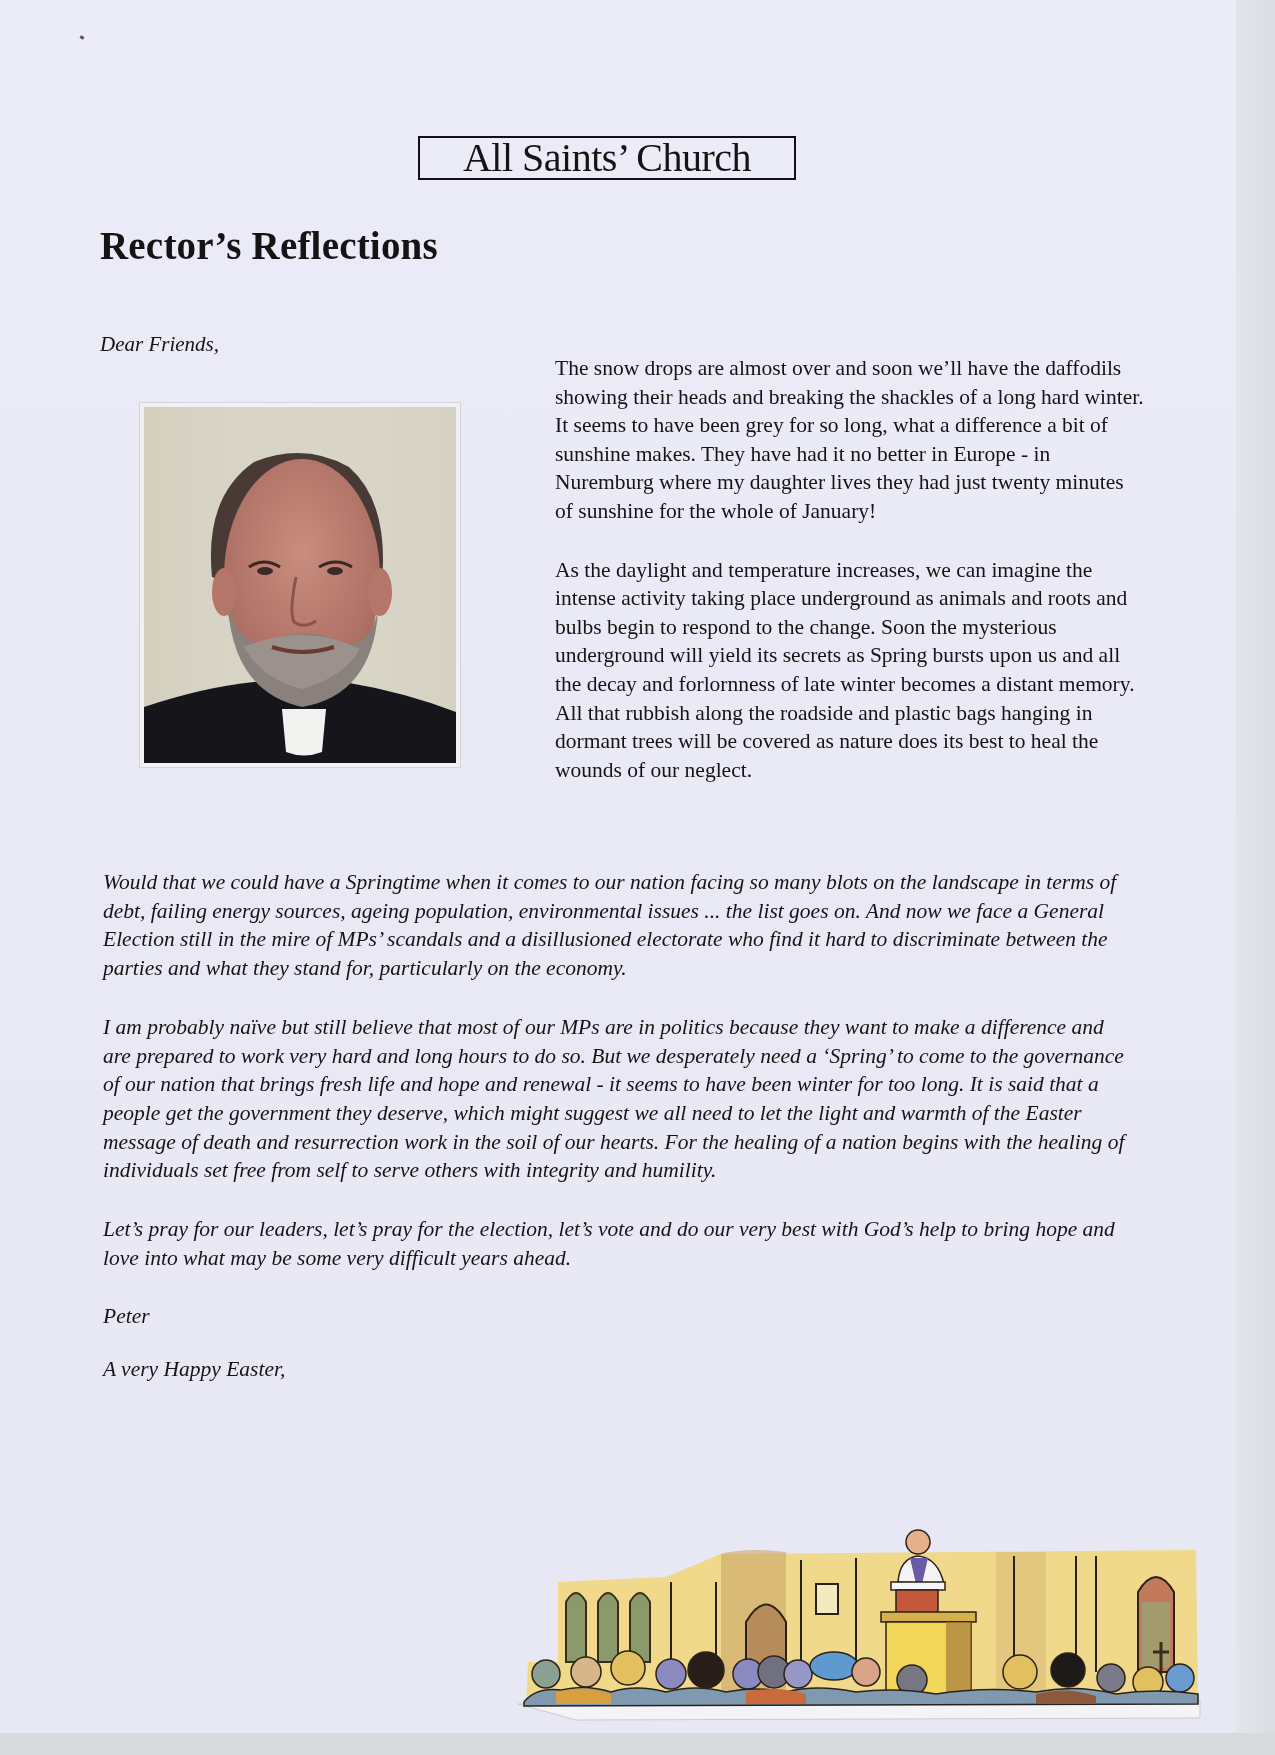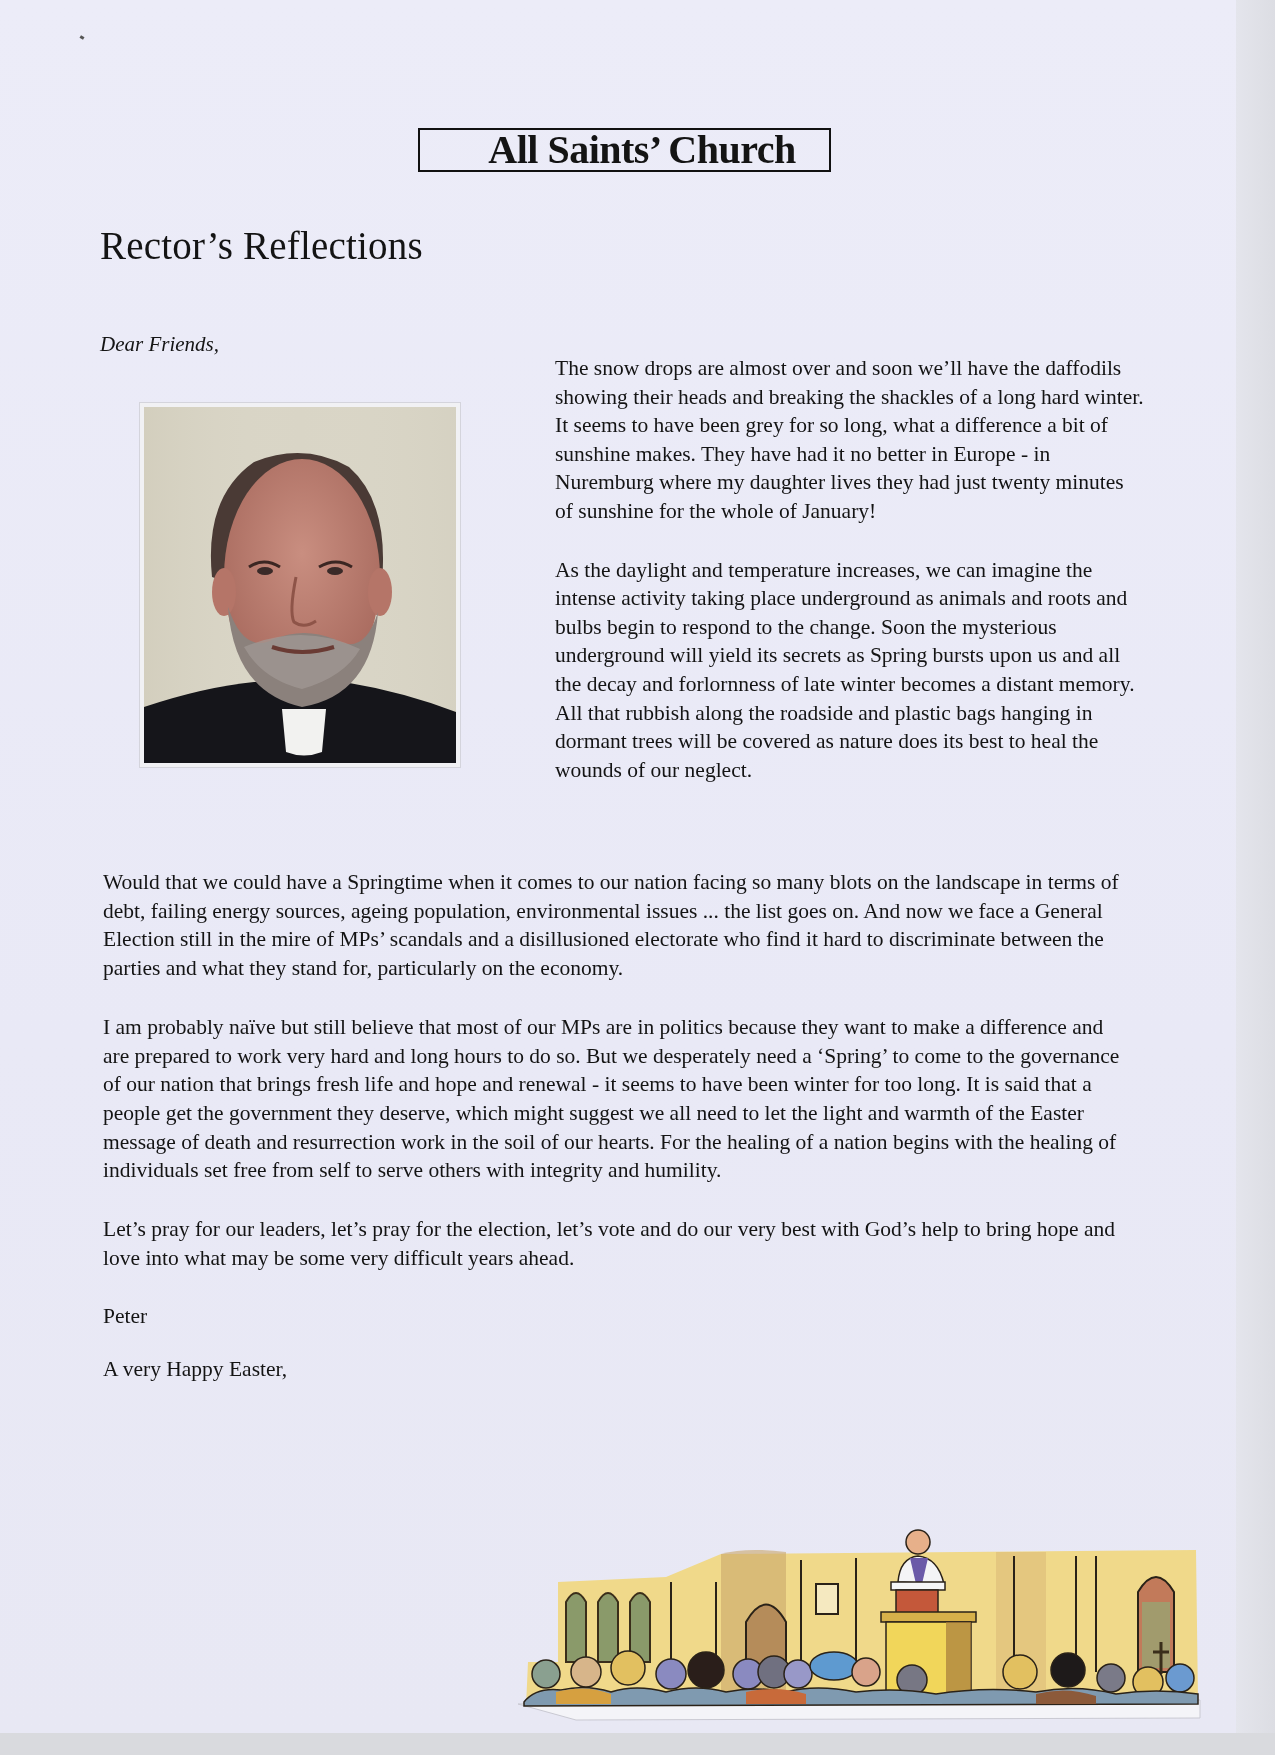--- a/index.html
+++ b/index.html
@@ -11,28 +11,28 @@
   }
   .page {
     position: absolute; left: 0; top: 0; width: 1236px; height: 1733px;
     background: linear-gradient(180deg, #ececf8 0%, #e9e9f6 60%, #e8e8f4 100%);
   }
   .edge-right {
     position: absolute; left: 1236px; top: 0; width: 39px; height: 1733px;
     background: linear-gradient(90deg, #e4e5ec, #dcdde3);
   }
   .title-box {
-    position: absolute; left: 418px; top: 128px; width: 374px; height: 40px;
+    position: absolute; left: 418px; top: 136px; width: 374px; height: 40px;
     border: 2px solid #111; box-sizing: content-box;
-    font-weight: bold; font-size: 40px; line-height: 40px;
-    text-align: center; white-space: nowrap; letter-spacing: -0.5px; padding-left: 35px;
+    font-weight: normal; font-size: 40px; line-height: 40px;
+    text-align: center; white-space: nowrap; letter-spacing: -0.5px;
   }
   .heading {
     position: absolute; left: 100px; top: 222px;
-    font-weight: normal; font-size: 39px; line-height: 48px; white-space: nowrap;
+    font-weight: bold; font-size: 39px; line-height: 48px; white-space: nowrap;
     letter-spacing: 0.2px;
   }
   .salutation {
     position: absolute; left: 100px; top: 330px; font-size: 21px; line-height: 28px; font-style: italic;
   }
   .photo-frame {
     position: absolute; left: 140px; top: 403px; width: 320px; height: 364px;
     background: #f1f1f4;
     box-shadow: 0 0 0 1px #d4d4dc;
   }
@@ -42,21 +42,21 @@
   }
   .col-right {
     position: absolute; left: 555px; top: 354px; width: 590px;
     font-size: 21.5px; line-height: 28.6px;
   }
   .col-right p { margin: 0 0 30px 0; }
   .full {
     position: absolute; left: 103px; top: 868px; width: 1025px;
     font-size: 21.5px; line-height: 28.7px;
   }
-  .full p { margin: 0 0 30px 0; }
+  .full p { margin: 0 0 30px 0; font-style: italic; }
   .full p.closing { margin: 0 0 24px 0; }
   .illus {
     position: absolute; left: 516px; top: 1522px; width: 686px; height: 200px;
   }
   .scratch {
     position: absolute; left: 80px; top: 36px; width: 4px; height: 3px;
     background: #555; transform: rotate(30deg);
   }
 </style>
 </head>

